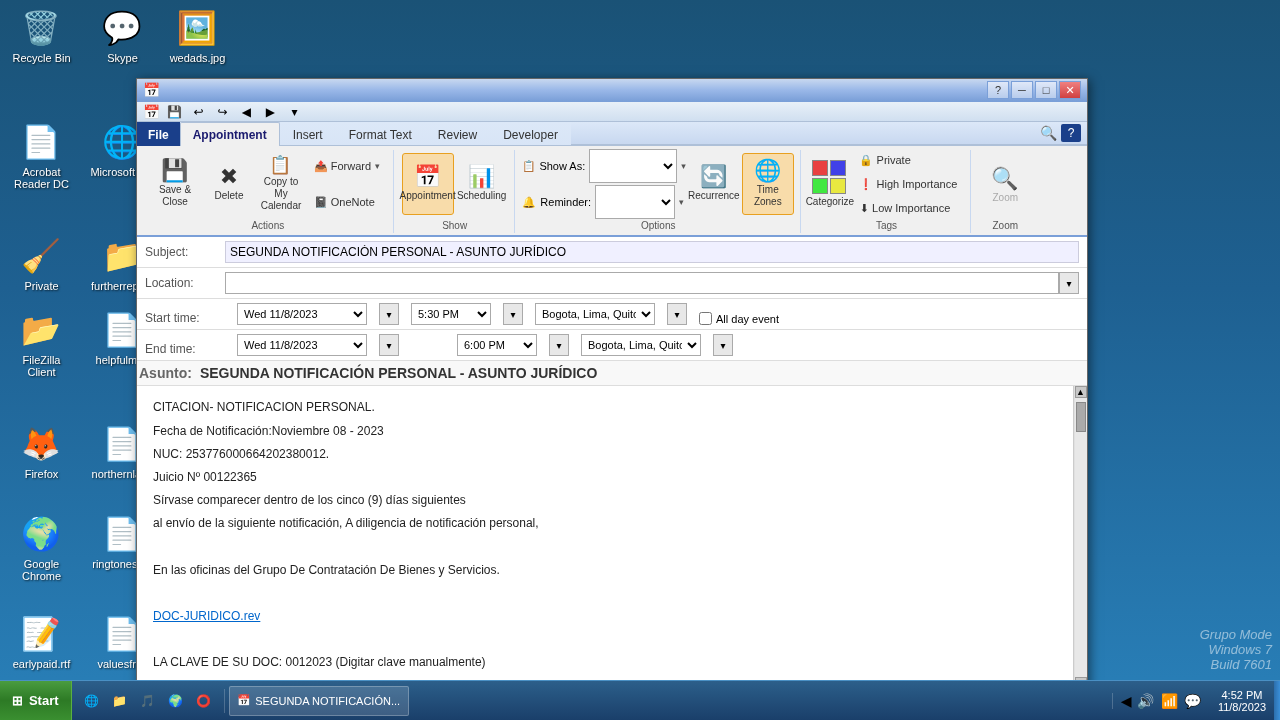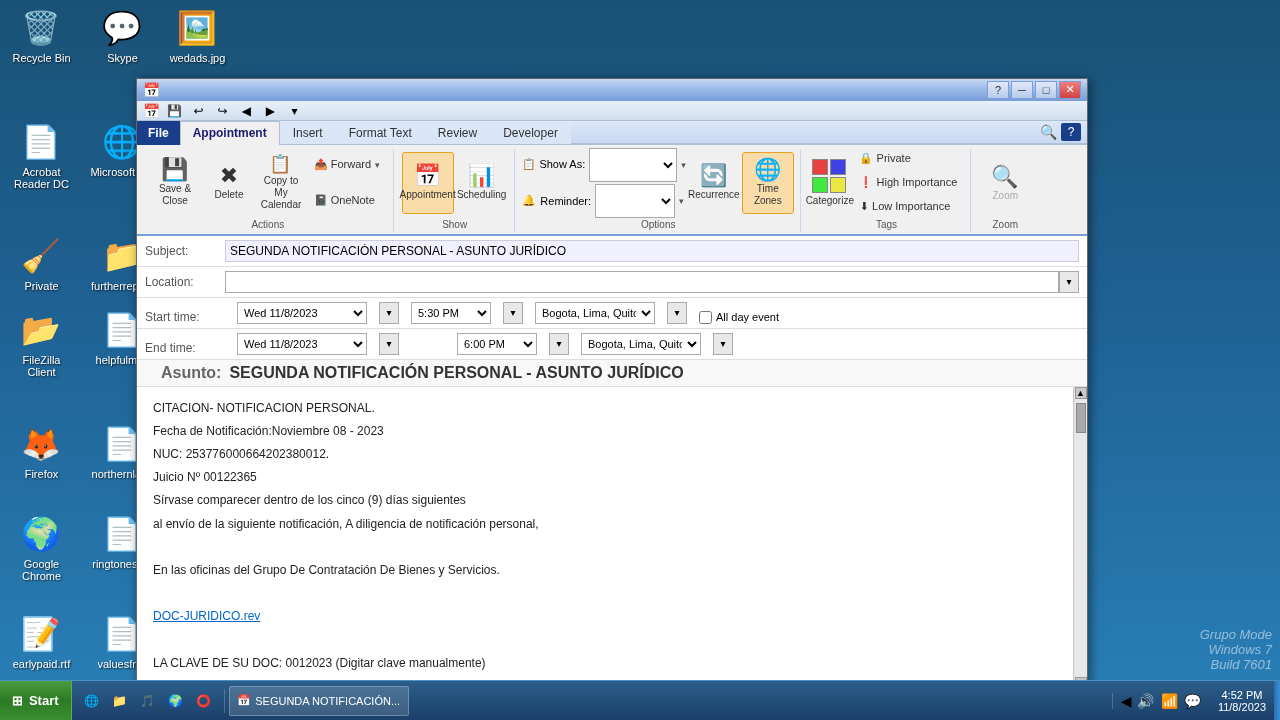--- a/index.html
+++ b/index.html
@@ -388,22 +388,22 @@
     }
 
     
     .body-area {
       flex: 1;
       display: flex;
       flex-direction: column;
       overflow: hidden;
     }
     .body-asunto {
-      padding: 4px 24px;
-      font-size: 16px;
+      padding: 4px 2px;
+      font-size: 14px;
       font-weight: bold;
       border-bottom: 1px solid #ddd;
       background: #f8f8f8;
       display: flex;
       gap: 8px;
     }
     .body-asunto-label { color: #666; }
     .body-asunto-value { color: #333; }
 
     .body-content {

